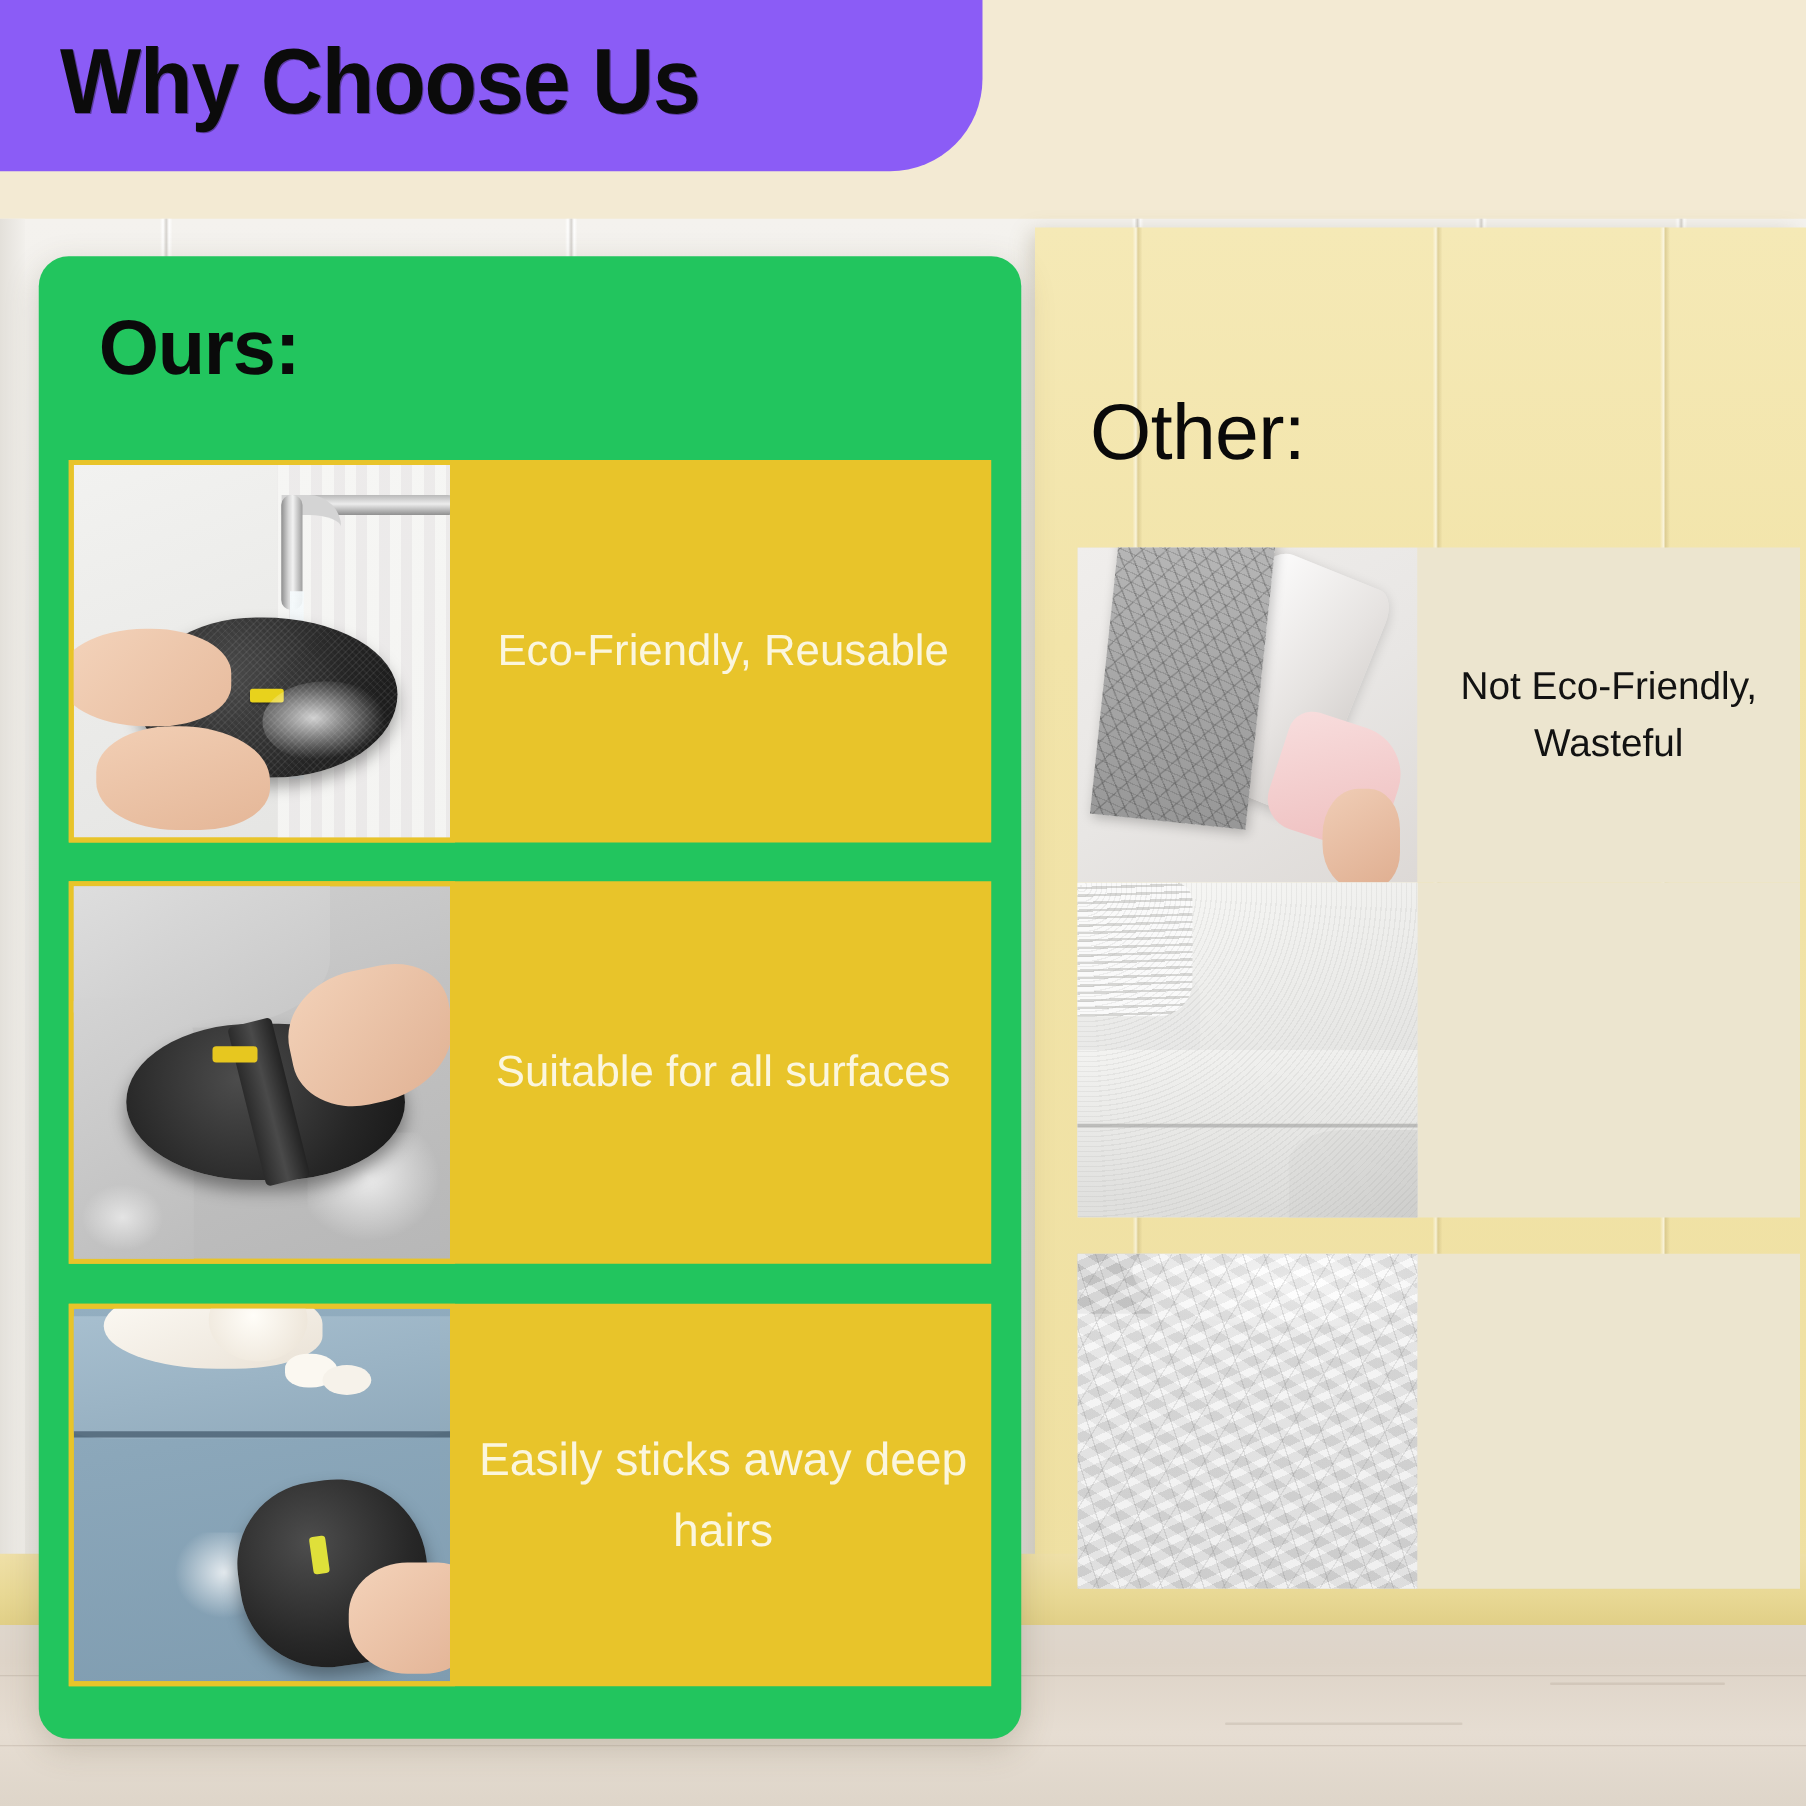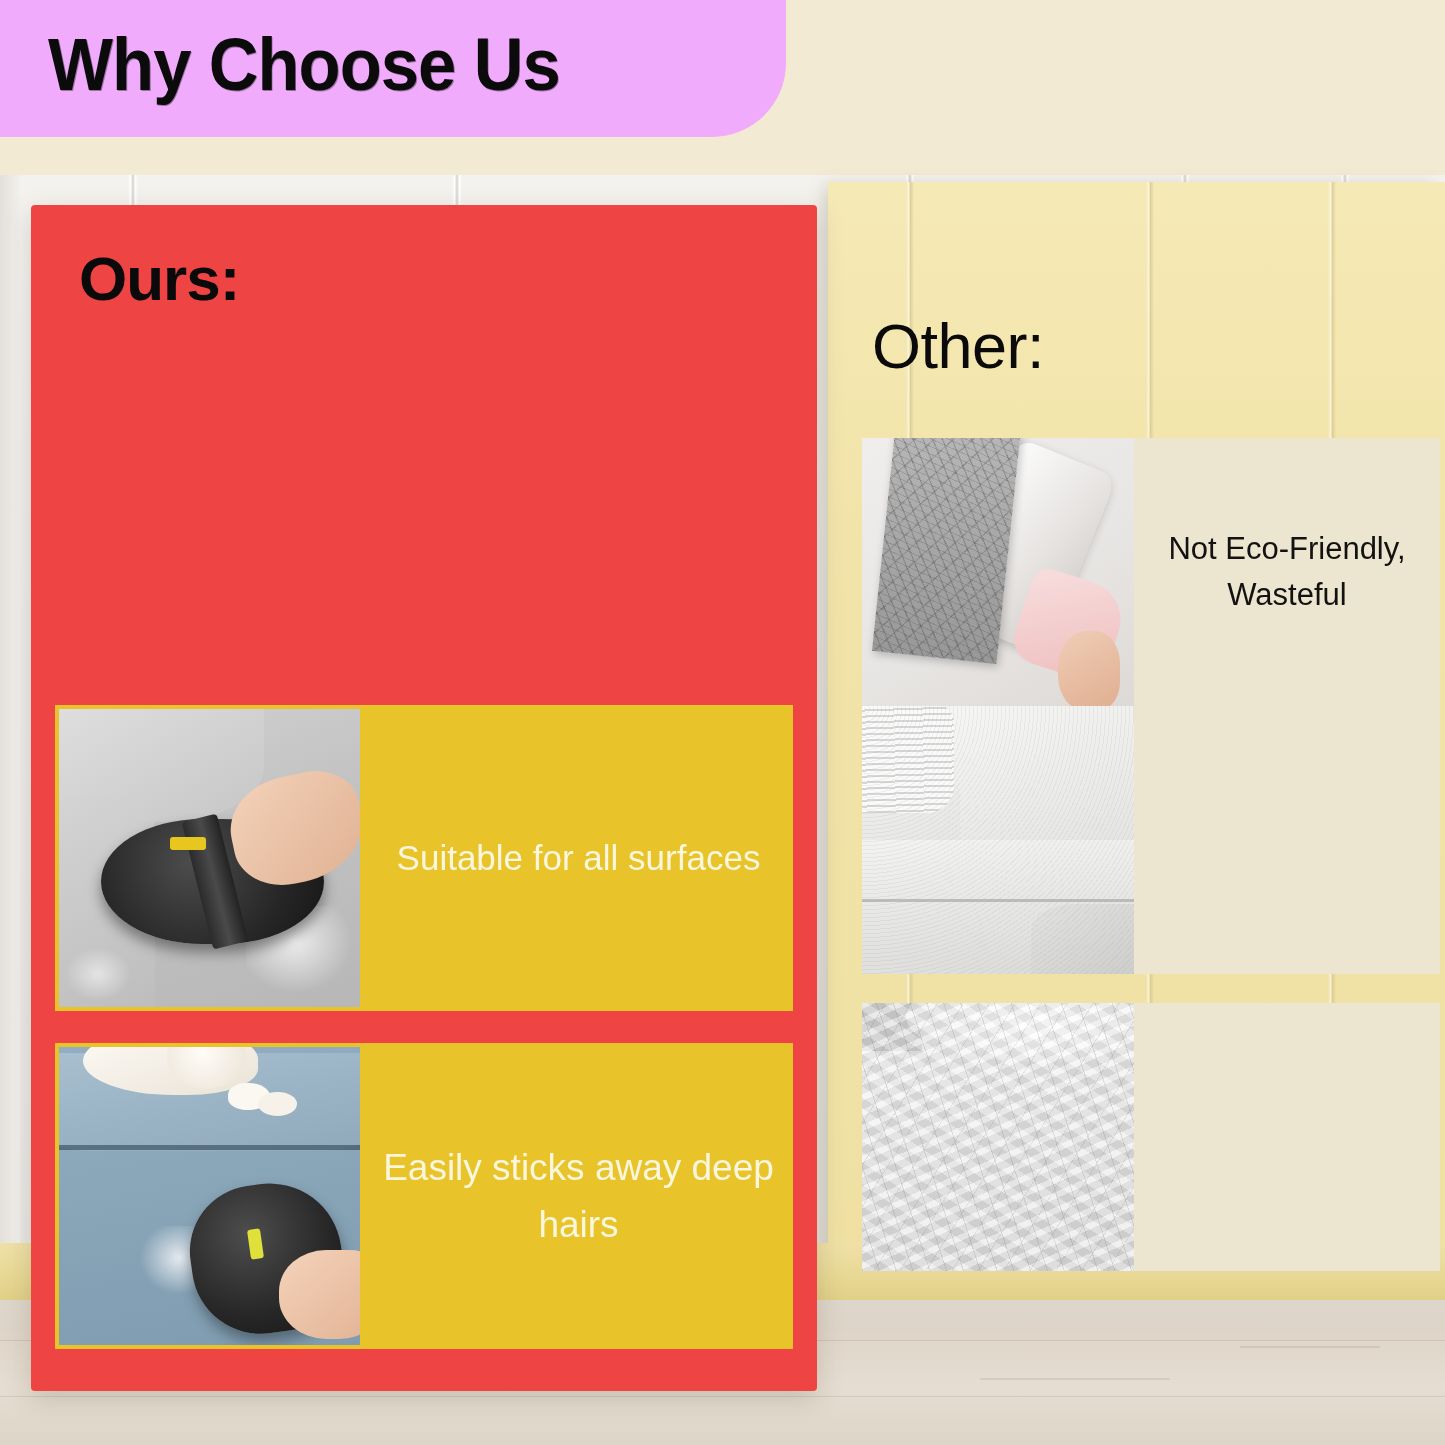--- a/index.html
+++ b/index.html
@@ -62,37 +62,37 @@
     background:linear-gradient(90deg,
        rgba(255,255,255,0) 0%,
        rgba(255,255,255,.55) 35%,
        rgba(205,188,130,.55) 55%,
        rgba(255,255,255,0) 100%);
   }
 
   
   #header-tab {
     position:absolute; left:0; top:0; width:786px; height:137px;
-    background:#f0abfc;
+    background:#8b5cf6;
     border-bottom-right-radius:74px;
     z-index:6;
   }
   #header-title {
     position:absolute; left:48px; top:22px;
     font-size:74px; font-weight:bold; color:#0b0b0b;
     letter-spacing:-1px;
     font-family:"Liberation Sans", sans-serif;
     transform:scaleX(.93); transform-origin:left center;
     text-shadow:1px 1px 0 rgba(0,0,0,.35);
   }
 
   
   #ours-card {
     position:absolute; left:31px; top:205px; width:786px; height:1186px;
-    background:#ef4444; border-radius:4px;
+    background:#22c55e; border-radius:24px;
     box-shadow:0 8px 26px rgba(90,80,55,.22);
     z-index:5;
   }
   #ours-title {
     position:absolute; left:48px; top:38px;
     font-size:62px; font-weight:bold; color:#0a0a0a;
     letter-spacing:-1px;
   }
 
   .ours-row {
@@ -374,20 +374,40 @@
       <div class="o3-folds"></div>
       <div class="o3-folds2"></div>
       <div class="o3-hairs"></div>
     </div>
   </div>
 </div>
 
 <div id="ours-card">
   <div id="ours-title">Ours:</div>
 
+  <div class="ours-row" id="ours-row-0">
+    <div class="ours-photo">
+      <div class="ph">
+        <div class="p1-bg"></div>
+        <div class="p1-curtain"></div>
+        <div class="p1-faucet-h"></div>
+        <div class="p1-faucet-elbow"></div>
+        <div class="p1-faucet-v"></div>
+        <div class="p1-water"></div>
+        <div class="p1-pad">
+            <div class="p1-mesh"></div>
+          </div>
+        <div class="p1-tab"></div>
+        <div class="p1-splash"></div>
+        <div class="p1-hand-l"></div>
+        <div class="p1-hand-b"></div>
+      </div>
+    </div>
+    <div class="ours-label">Eco-Friendly, Reusable</div>
+  </div>
 
   <div class="ours-row ours-row-2" id="ours-row-2">
     <div class="ours-photo">
       <div class="ph">
         <div class="p3-bg"></div>
         <div class="p3-pillow"></div>
         <div class="p3-cat-body"></div>
         <div class="p3-cat-ear"></div>
         <div class="p3-cat-head"></div>
         <div class="p3-cat-paw1"></div>

